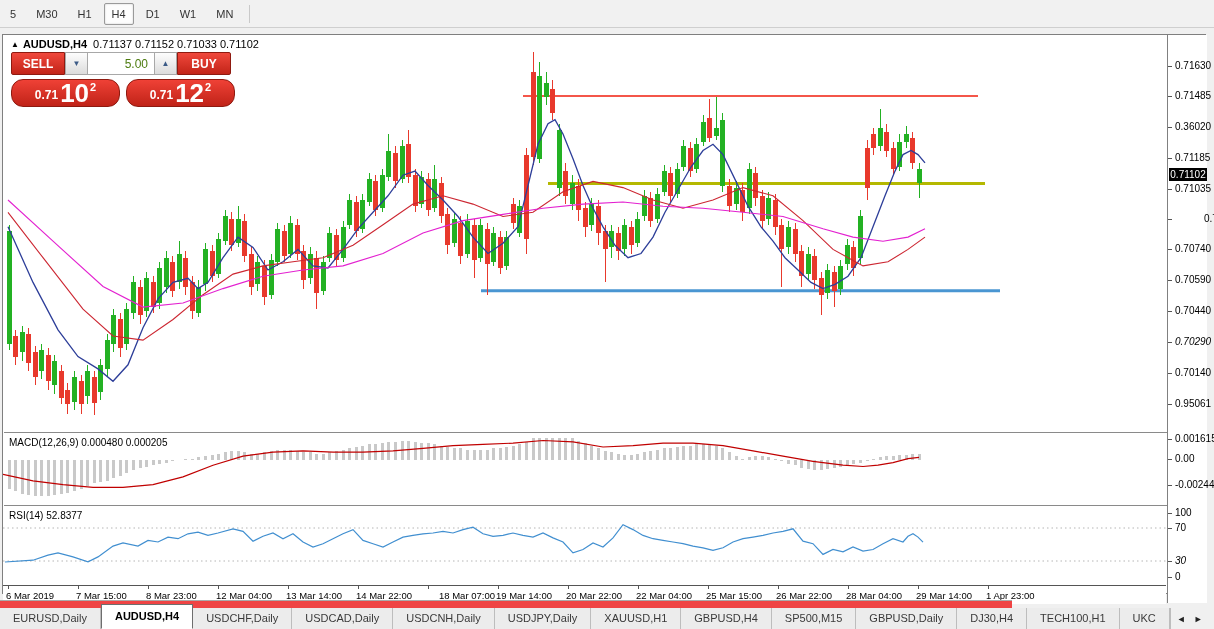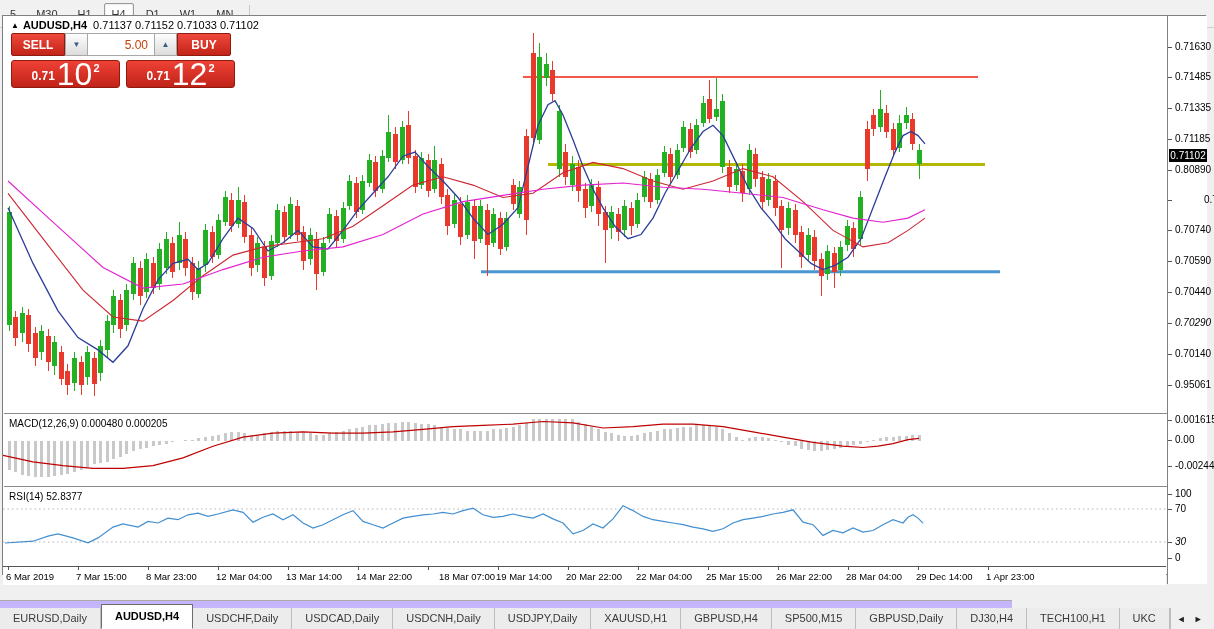--- a/index.html
+++ b/index.html
@@ -6,59 +6,59 @@
   #app{position:relative;width:1214px;height:629px;background:#f0f0f0;overflow:hidden;
        font-family:"Liberation Sans","DejaVu Sans",sans-serif;-webkit-font-smoothing:antialiased;}
   
   #tf-bar{position:absolute;left:0;top:0;width:1214px;height:27px;background:#f1f1f1;
           border-bottom:1px solid #cfcfcf;display:flex;align-items:center;}
   .tf-btn{height:20px;line-height:20px;padding:0 7px;margin:0 2px;font-size:11px;color:#333;
           border:1px solid transparent;border-radius:2px;}
   .tf-btn.active{background:#fdfdfd;border:1px solid #9a9a9a;box-shadow:inset 0 0 2px #ccc;}
   .tf-sep{width:1px;height:18px;background:#c9c9c9;margin:0 6px;}
   
-  #chart-win{position:absolute;left:2px;top:15px;width:1204px;height:560px;background:#fff;
+  #chart-win{position:absolute;left:2px;top:34px;width:1204px;height:560px;background:#fff;
              border:1px solid #7f7f7f;box-sizing:border-box;}
   #title-bar{position:absolute;left:8px;top:3px;font-size:11px;color:#000;white-space:nowrap;}
   #title-bar .arr{font-size:8px;vertical-align:1px;margin-right:4px;}
   #title-bar .sym{font-weight:bold;margin-right:6px;}
   
   #trade-panel{position:absolute;left:8px;top:17px;width:224px;}
   .tp-row1{display:flex;height:23px;}
   .btn-red{background:linear-gradient(#f0483c,#c22418);border:1px solid #8f1a10;color:#fff;
            font-size:12px;font-weight:bold;display:flex;align-items:center;justify-content:center;}
   #sell-btn{width:52px;border-radius:2px 0 0 2px;}
   #buy-btn{width:52px;border-radius:0 2px 2px 0;}
   .spin-btn{width:21px;background:linear-gradient(#fdfdfd,#dcdcdc);border:1px solid #a8a8a8;
             color:#3b5a86;font-size:8px;display:flex;align-items:center;justify-content:center;}
   #vol-field{width:60px;background:#fff;border:1px solid #a8a8a8;border-left:none;border-right:none;
-             font-size:12px;color:#c2410c;display:flex;align-items:center;justify-content:flex-end;padding-right:6px;}
+             font-size:12px;color:#4d7c0f;display:flex;align-items:center;justify-content:flex-end;padding-right:6px;}
   .tp-row2{display:flex;margin-top:4px;height:28px;gap:6px;}
   .quote-box{flex:1;background:linear-gradient(#ef4136,#c02318);border:1px solid #8f1a10;color:#fff;
-             display:flex;align-items:flex-end;justify-content:center;padding-bottom:1px;border-radius:3px;}
+             display:flex;align-items:flex-end;justify-content:center;padding-bottom:1px;border-radius:12px;}
   .quote-box .pfx{font-size:12px;font-weight:bold;margin:0 2px 3px 0;}
-  .quote-box .big{font-size:32px;font-weight:normal;line-height:24px;}
+  .quote-box .big{font-size:26px;font-weight:bold;line-height:24px;}
   .quote-box .sup{font-size:11px;font-weight:bold;margin:0 0 12px 1px;}
   
   svg{position:absolute;left:0;}
   
   .hsep{position:absolute;left:1px;width:1163px;height:1px;background:#8a8a8a;}
   .ind-label{position:absolute;left:6px;font-size:10px;color:#000;white-space:nowrap;}
   
   #axis-col{position:absolute;left:1164px;top:0;width:39px;height:568px;background:#fff;border-left:1px solid #808080;}
   .ax-lbl{position:absolute;left:7px;font-size:10px;color:#000;white-space:nowrap;}
   .ax-tick{position:absolute;left:0;width:4px;height:1px;background:#555;}
   #cur-price-tag{position:absolute;left:1px;width:38px;height:13px;background:#000;color:#fff;
                  font-size:10px;text-align:center;line-height:13px;}
   
   #date-axis{position:absolute;left:0;top:550px;width:1163px;height:18px;background:#fff;border-top:1px solid #555;}
   .date-lbl{position:absolute;top:4px;font-size:9.5px;color:#000;white-space:nowrap;}
   .date-tick{position:absolute;top:0;width:1px;height:3px;background:#555;}
   
-  #tab-bar{position:absolute;left:0;top:600px;width:1012px;height:28px;background:#c4b5fd;
+  #tab-bar{position:absolute;left:0;top:600px;width:1012px;height:28px;background:#ef4444;
            border-top:1px solid #aaa;display:flex;align-items:flex-end;}
   .chart-tab{height:21px;line-height:21px;padding:0 13px;font-size:11px;color:#3a3a3a;
              border-right:1px solid #bdbdbd;background:#ececec;white-space:nowrap;}
   .chart-tab.active{background:#fff;border:1px solid #6e6e6e;border-bottom:1px solid #fff;
                     font-weight:bold;color:#000;height:23px;line-height:23px;}
   #tab-scroll{margin-left:auto;display:flex;align-items:center;height:21px;padding:0 6px;gap:8px;
               border-left:1px solid #bdbdbd;font-size:9px;color:#222;}
 </style>
 </head>
 <body>
@@ -544,25 +544,25 @@
       </svg>
     <div class="ind-label" style="top:475px">RSI(14) 52.8377</div>
 
     <div id="axis-col">
       <div id="cur-price-tag" style="top: 133.332px;">0.71102</div>
     <div class="ax-tick" style="top: 31.0412px;"></div>
         <div class="ax-lbl" style="top: 25.0412px;">0.71630</div>
         <div class="ax-tick" style="top: 60.9176px;"></div>
         <div class="ax-lbl" style="top: 54.9176px;">0.71485</div>
         <div class="ax-tick" style="top: 91.8242px;"></div>
-        <div class="ax-lbl" style="top: 85.8242px;">0.71335</div>
+        <div class="ax-lbl" style="top: 85.8242px;">0.36020</div>
         <div class="ax-tick" style="top: 122.731px;"></div>
         <div class="ax-lbl" style="top: 116.731px; text-align: right;">0.71185</div>
         <div class="ax-tick" style="top: 153.637px;"></div>
-        <div class="ax-lbl" style="top: 147.637px;">0.80890</div>
+        <div class="ax-lbl" style="top: 147.637px;">0.71035</div>
         <div class="ax-tick" style="top: 183.514px;"></div>
         <div class="ax-lbl" style="top: 177.514px; padding-left: 29px;">0.70890</div>
         <div class="ax-tick" style="top: 214.42px;"></div>
         <div class="ax-lbl" style="top: 208.42px;">0.70740</div>
         <div class="ax-tick" style="top: 245.327px;"></div>
         <div class="ax-lbl" style="top: 239.327px;">0.70590</div>
         <div class="ax-tick" style="top: 276.234px;"></div>
         <div class="ax-lbl" style="top: 270.234px;">0.70440</div>
         <div class="ax-tick" style="top: 307.14px;"></div>
         <div class="ax-lbl" style="top: 301.14px; font-style: italic;">0.70290</div>
@@ -606,21 +606,21 @@
         <div class="date-lbl" style="left: 563px;">20 Mar 22:00</div>
         <div class="date-tick" style="left: 635px;"></div>
         <div class="date-lbl" style="left: 633px;">22 Mar 04:00</div>
         <div class="date-tick" style="left: 705px;"></div>
         <div class="date-lbl" style="left: 703px;">25 Mar 15:00</div>
         <div class="date-tick" style="left: 775px;"></div>
         <div class="date-lbl" style="left: 773px;">26 Mar 22:00</div>
         <div class="date-tick" style="left: 845px;"></div>
         <div class="date-lbl" style="left: 843px;">28 Mar 04:00</div>
         <div class="date-tick" style="left: 915px;"></div>
-        <div class="date-lbl" style="left: 913px;">29 Dec 14:00</div>
+        <div class="date-lbl" style="left: 913px;">29 Mar 14:00</div>
         <div class="date-tick" style="left: 985px;"></div>
         <div class="date-lbl" style="left: 983px;">1 Apr 23:00</div>
       </div>
   </div>
 
   <div id="tab-bar">
       <div class="chart-tab">EURUSD,Daily</div>
       <div class="chart-tab active">AUDUSD,H4</div>
       <div class="chart-tab">USDCHF,Daily</div>
       <div class="chart-tab">USDCAD,Daily</div>

